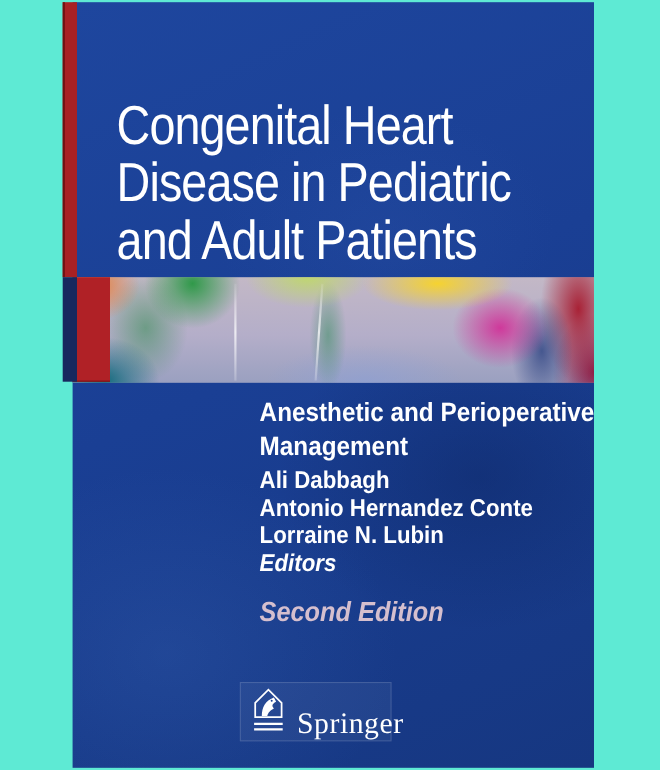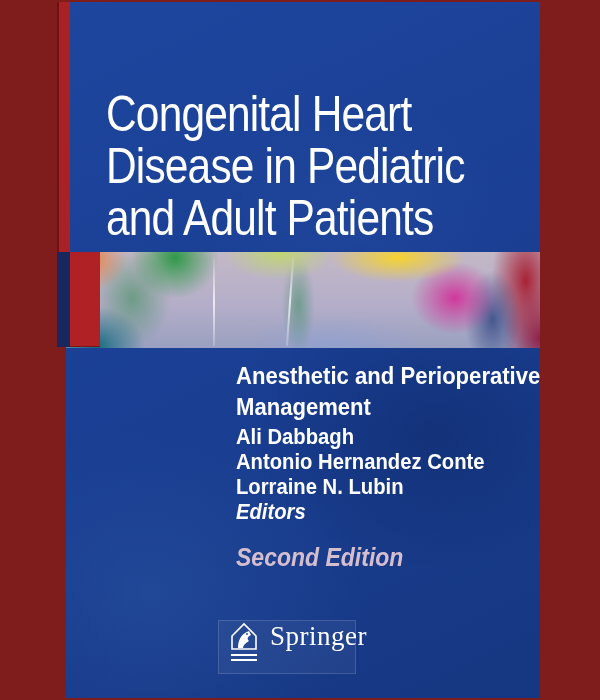--- a/index.html
+++ b/index.html
@@ -1,16 +1,16 @@
 <!DOCTYPE html>
 <html><head>
 <meta charset="utf-8">
 <style>
   html,body{margin:0;padding:0;background:#ffffff;}
-  .stage{position:relative;width:600px;height:700px;background:#7f1d1d;overflow:hidden;
+  .stage{position:relative;width:600px;height:700px;background:#5eead4;overflow:hidden;
          font-family:"Liberation Sans",sans-serif;}
 
   
   .cover{position:absolute;left:66px;top:2px;width:474px;height:696px;
          background:
            radial-gradient(ellipse 260px 200px at 78% 62%, rgba(10,34,92,0.40), rgba(10,34,92,0) 70%),
            radial-gradient(ellipse 300px 240px at 18% 85%, rgba(56,100,180,0.28), rgba(56,100,180,0) 70%),
            radial-gradient(ellipse 220px 160px at 60% 30%, rgba(45,84,170,0.25), rgba(45,84,170,0) 70%),
            linear-gradient(155deg,#1e469e 0%,#1a3f94 45%,#163781 100%);}
 
@@ -47,21 +47,21 @@
   .subtitle{position:absolute;left:170px;top:358px;color:#ffffff;font-size:24px;line-height:31px;
          font-weight:600;transform:scaleX(0.92);transform-origin:left top;white-space:nowrap;}
   .editors{position:absolute;left:170px;top:422px;color:#ffffff;font-size:22px;line-height:25px;
          font-weight:600;transform:scaleX(0.92);transform-origin:left top;white-space:nowrap;}
   .editors .role{font-style:italic;font-weight:700;}
   .edition{position:absolute;left:170px;top:541px;font-size:25px;font-style:italic;font-weight:700;
          transform:scaleX(0.92);transform-origin:left top;white-space:nowrap;}
 
   
   .logo-box{position:absolute;left:152px;top:618px;width:138px;height:54px;
-            display:flex;align-items:flex-start;gap:9px;padding-left:8px;box-sizing:border-box;
+            display:flex;align-items:flex-end;gap:9px;padding-left:8px;box-sizing:border-box;
             background:rgba(255,255,255,0.05);border:1px solid rgba(255,255,255,0.14);}
   .logo-word{color:#ffffff;font-family:"Liberation Serif",serif;font-size:27px;letter-spacing:0.5px;}
 </style>
 </head>
 <body>
 
 <div class="stage">
 
   <div class="cover">
 

